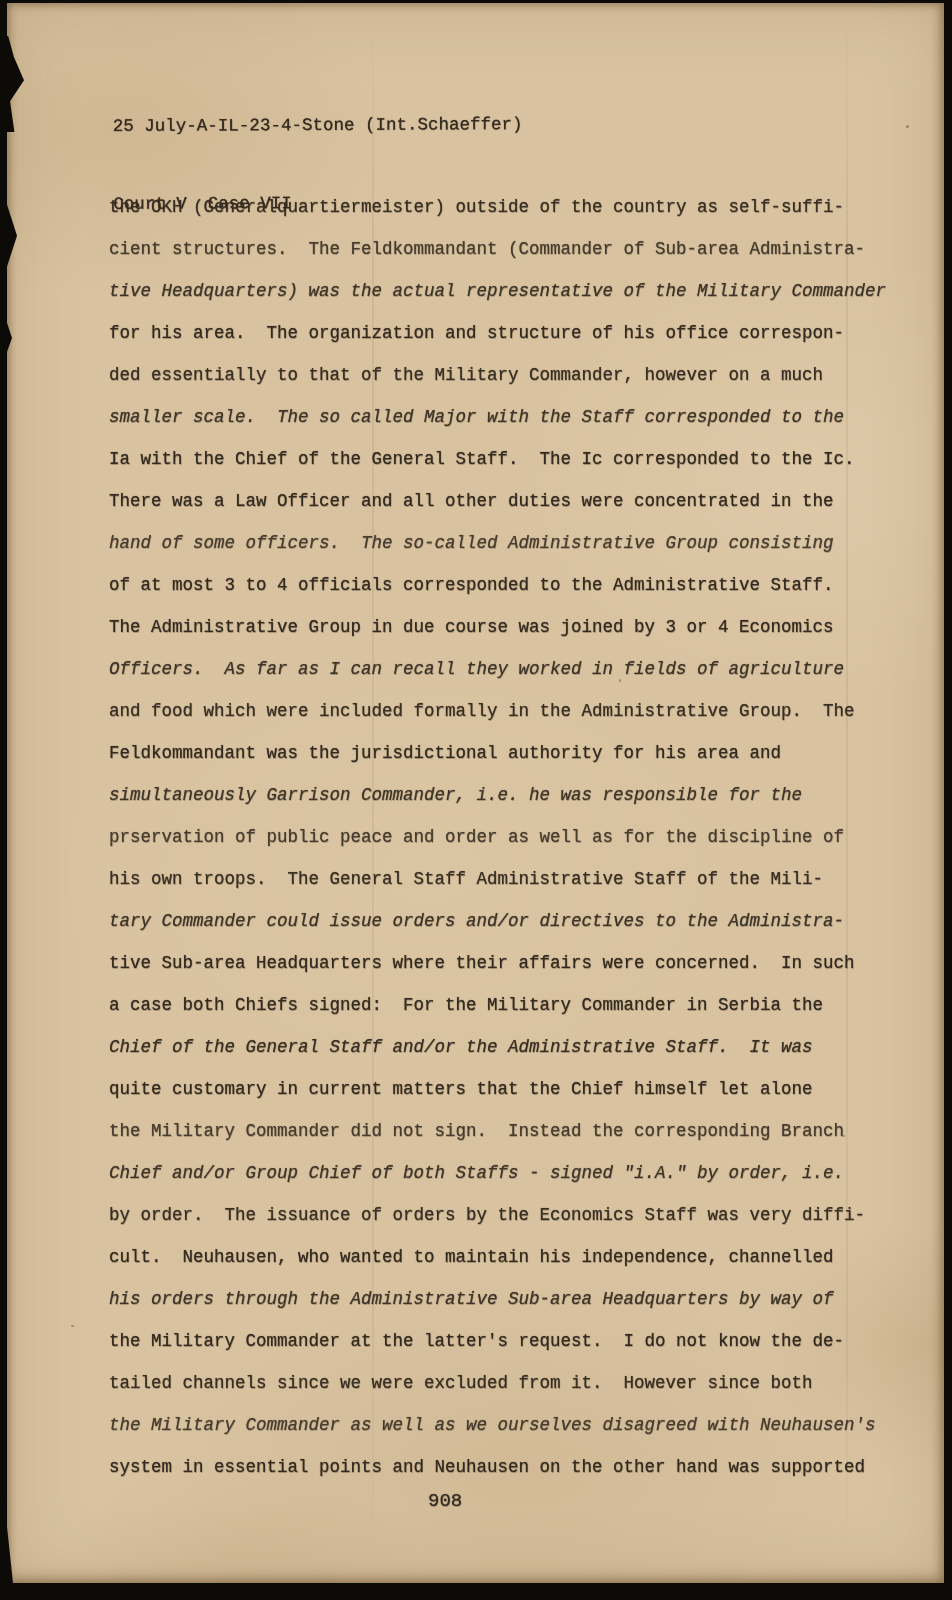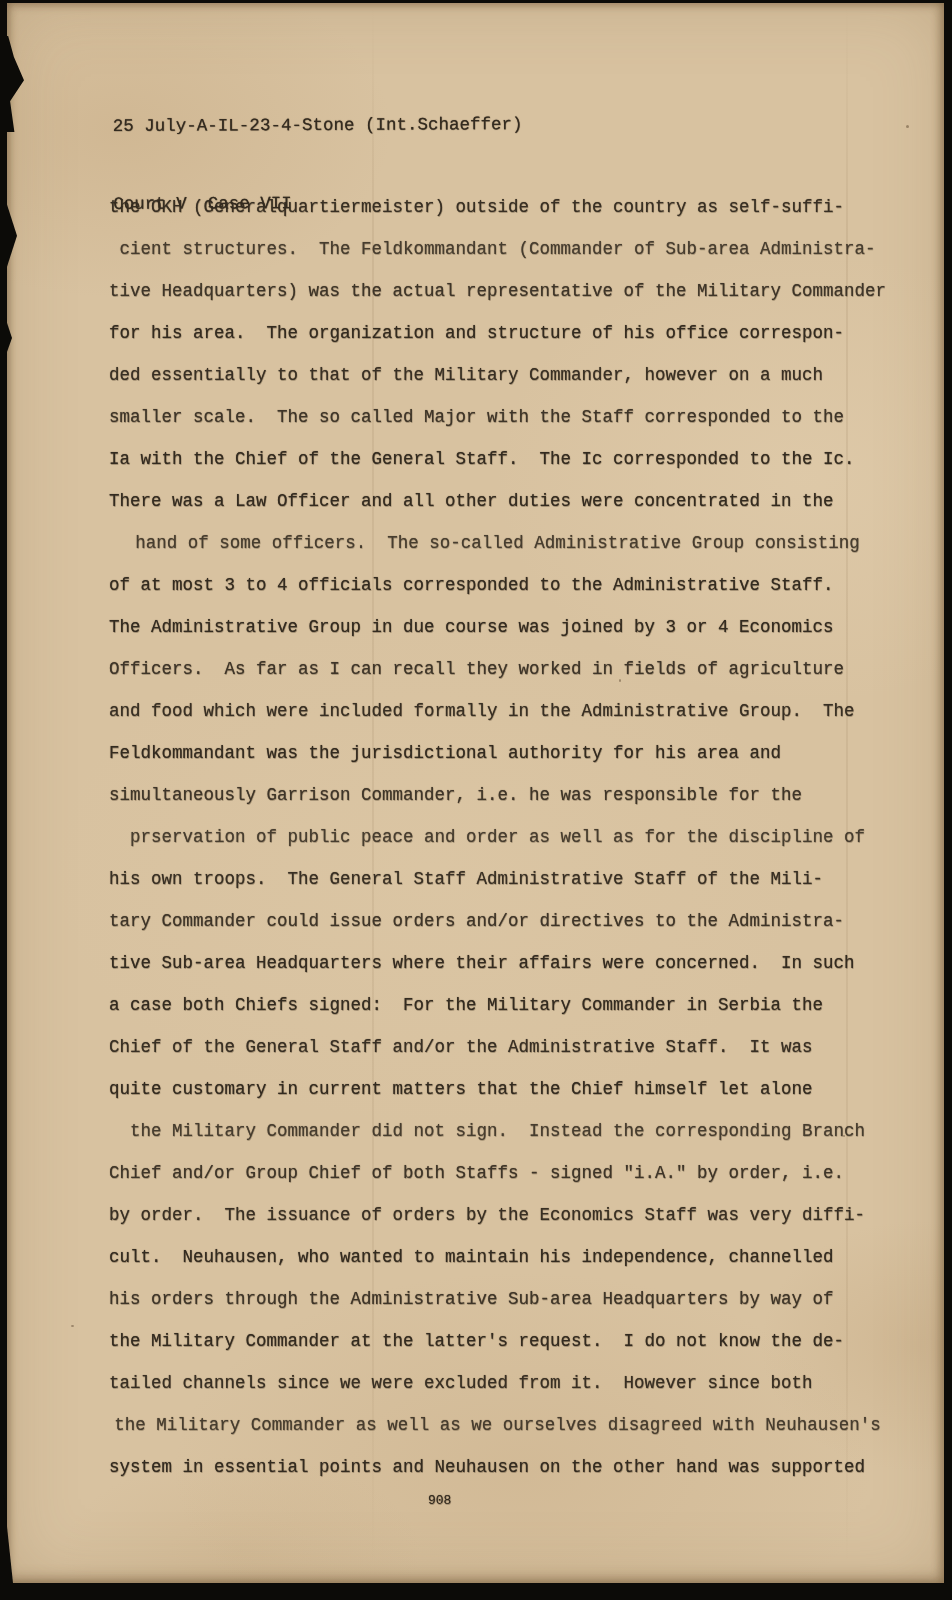--- a/index.html
+++ b/index.html
@@ -66,26 +66,26 @@
     position:absolute;left:113px;top:60px;
     font-size:17.5px;line-height:26px;
     transform:rotate(-0.25deg);
   }
   .doc-body{
     position:absolute;left:109px;top:186px;
     font-size:17.5px;line-height:42px;
   }
   .doc-body .line{height:42px;}
   
-  .doc-body .line:nth-child(3n){opacity:0.93;}
+  .doc-body .line:nth-child(3n){opacity:0.93;font-style:italic;}
   .doc-body .line:nth-child(4n+1){opacity:0.97;}
-  .doc-body .line:nth-child(7n+2){opacity:0.88;text-align:center;}
+  .doc-body .line:nth-child(7n+2){opacity:0.88;}
   .page-number{
     position:absolute;left:428px;top:1486px;
-    font-size:13px;line-height:30px;
+    font-size:19px;line-height:30px;
   }
 </style>
 </head>
 <body>
 
 <div class="canvas">
 
   <div class="paper">
     <div class="crease crease-1"></div>
     <div class="crease crease-2"></div>

